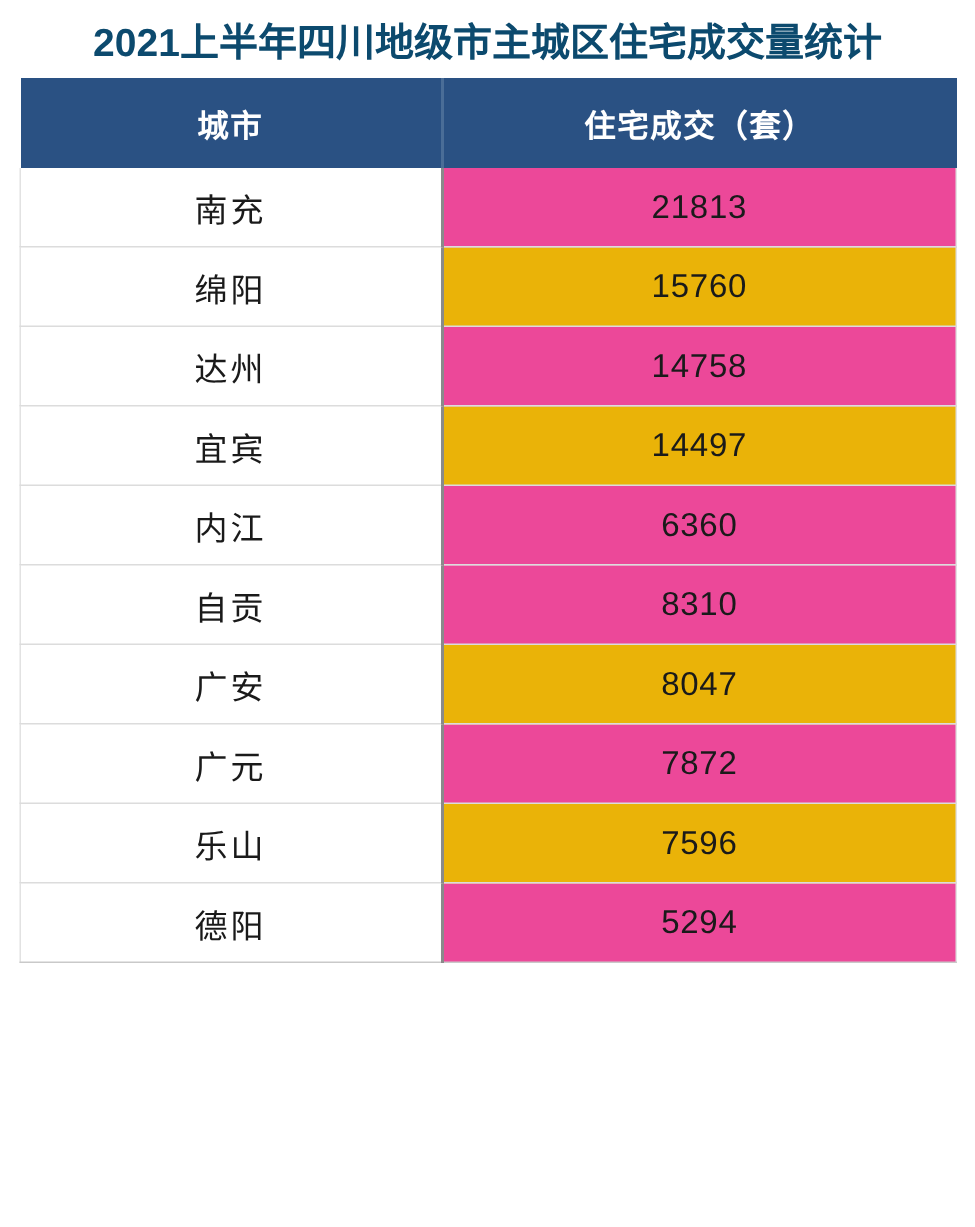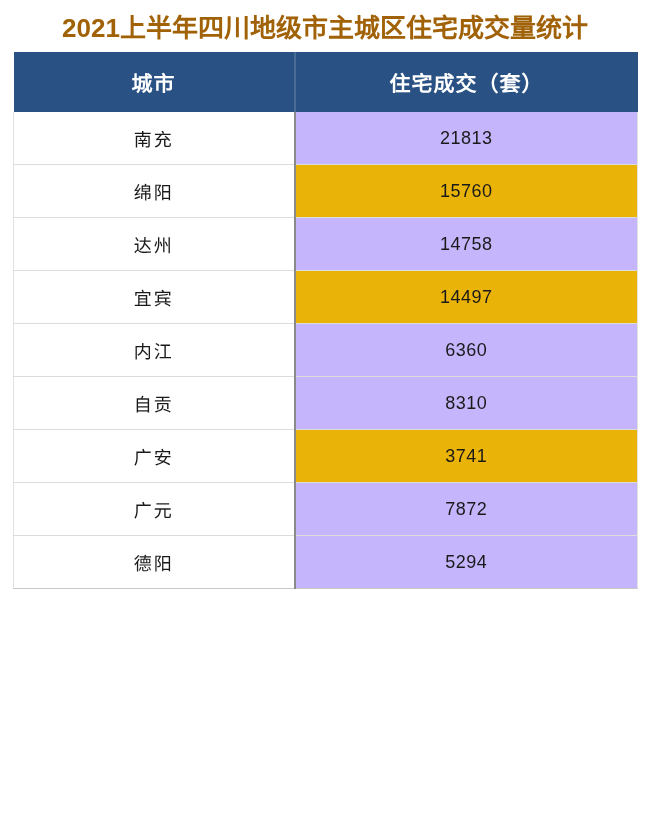--- a/index.html
+++ b/index.html
@@ -29,21 +29,21 @@
     position: absolute;
     left: 0;
     top: 0;
     width: 650px;
     height: 50px;
     display: flex;
     align-items: center;
     justify-content: center;
     font-size: 26px;
     font-weight: bold;
-    color: #a16207;
+    color: #0c4a6e;
     letter-spacing: 0px;
     white-space: nowrap;
     user-select: none;
   }
 
   
   .table-wrap {
     position: absolute;
     left: 13px;
     top: 52px;
@@ -74,21 +74,21 @@
     letter-spacing: 1px;
     white-space: nowrap;
   }
   thead tr.header-row th.th-city {
     border-right: 2px solid #4a6d97;
   }
 
   
   tbody tr.data-row td {
     height: 52px;
-    font-size: 18px;
+    font-size: 22px;
     color: #1a1a1a;
     text-align: center;
     vertical-align: middle;
     padding: 0;
     border-bottom: 1px solid #dcdcdc;
     white-space: nowrap;
   }
 
   tbody tr.data-row td.cell-city {
     background: #ffffff;
@@ -98,21 +98,21 @@
   }
 
   tbody tr.data-row td.cell-value {
     background: #eab308;
     border-right: 1px solid #e2e2e2;
     letter-spacing: 0.5px;
   }
 
   
   tbody tr.data-row.shaded td.cell-value {
-    background: #c4b5fd;
+    background: #ec4899;
   }
 
   tbody tr.data-row:last-child td {
     border-bottom: 1px solid #c9c9c9;
   }
 </style>
 </head>
 <body>
 
 <div id="page">
@@ -152,25 +152,29 @@
           <tr class="data-row shaded">
             <td class="cell-city">内江</td>
             <td class="cell-value">6360</td>
           </tr>
           <tr class="data-row shaded">
             <td class="cell-city">自贡</td>
             <td class="cell-value">8310</td>
           </tr>
           <tr class="data-row">
             <td class="cell-city">广安</td>
-            <td class="cell-value">3741</td>
+            <td class="cell-value">8047</td>
           </tr>
           <tr class="data-row shaded">
             <td class="cell-city">广元</td>
             <td class="cell-value">7872</td>
+          </tr>
+          <tr class="data-row">
+            <td class="cell-city">乐山</td>
+            <td class="cell-value">7596</td>
           </tr>
           <tr class="data-row shaded">
             <td class="cell-city">德阳</td>
             <td class="cell-value">5294</td>
           </tr>
         </tbody>
     </table>
   </div>
 
 </div>

